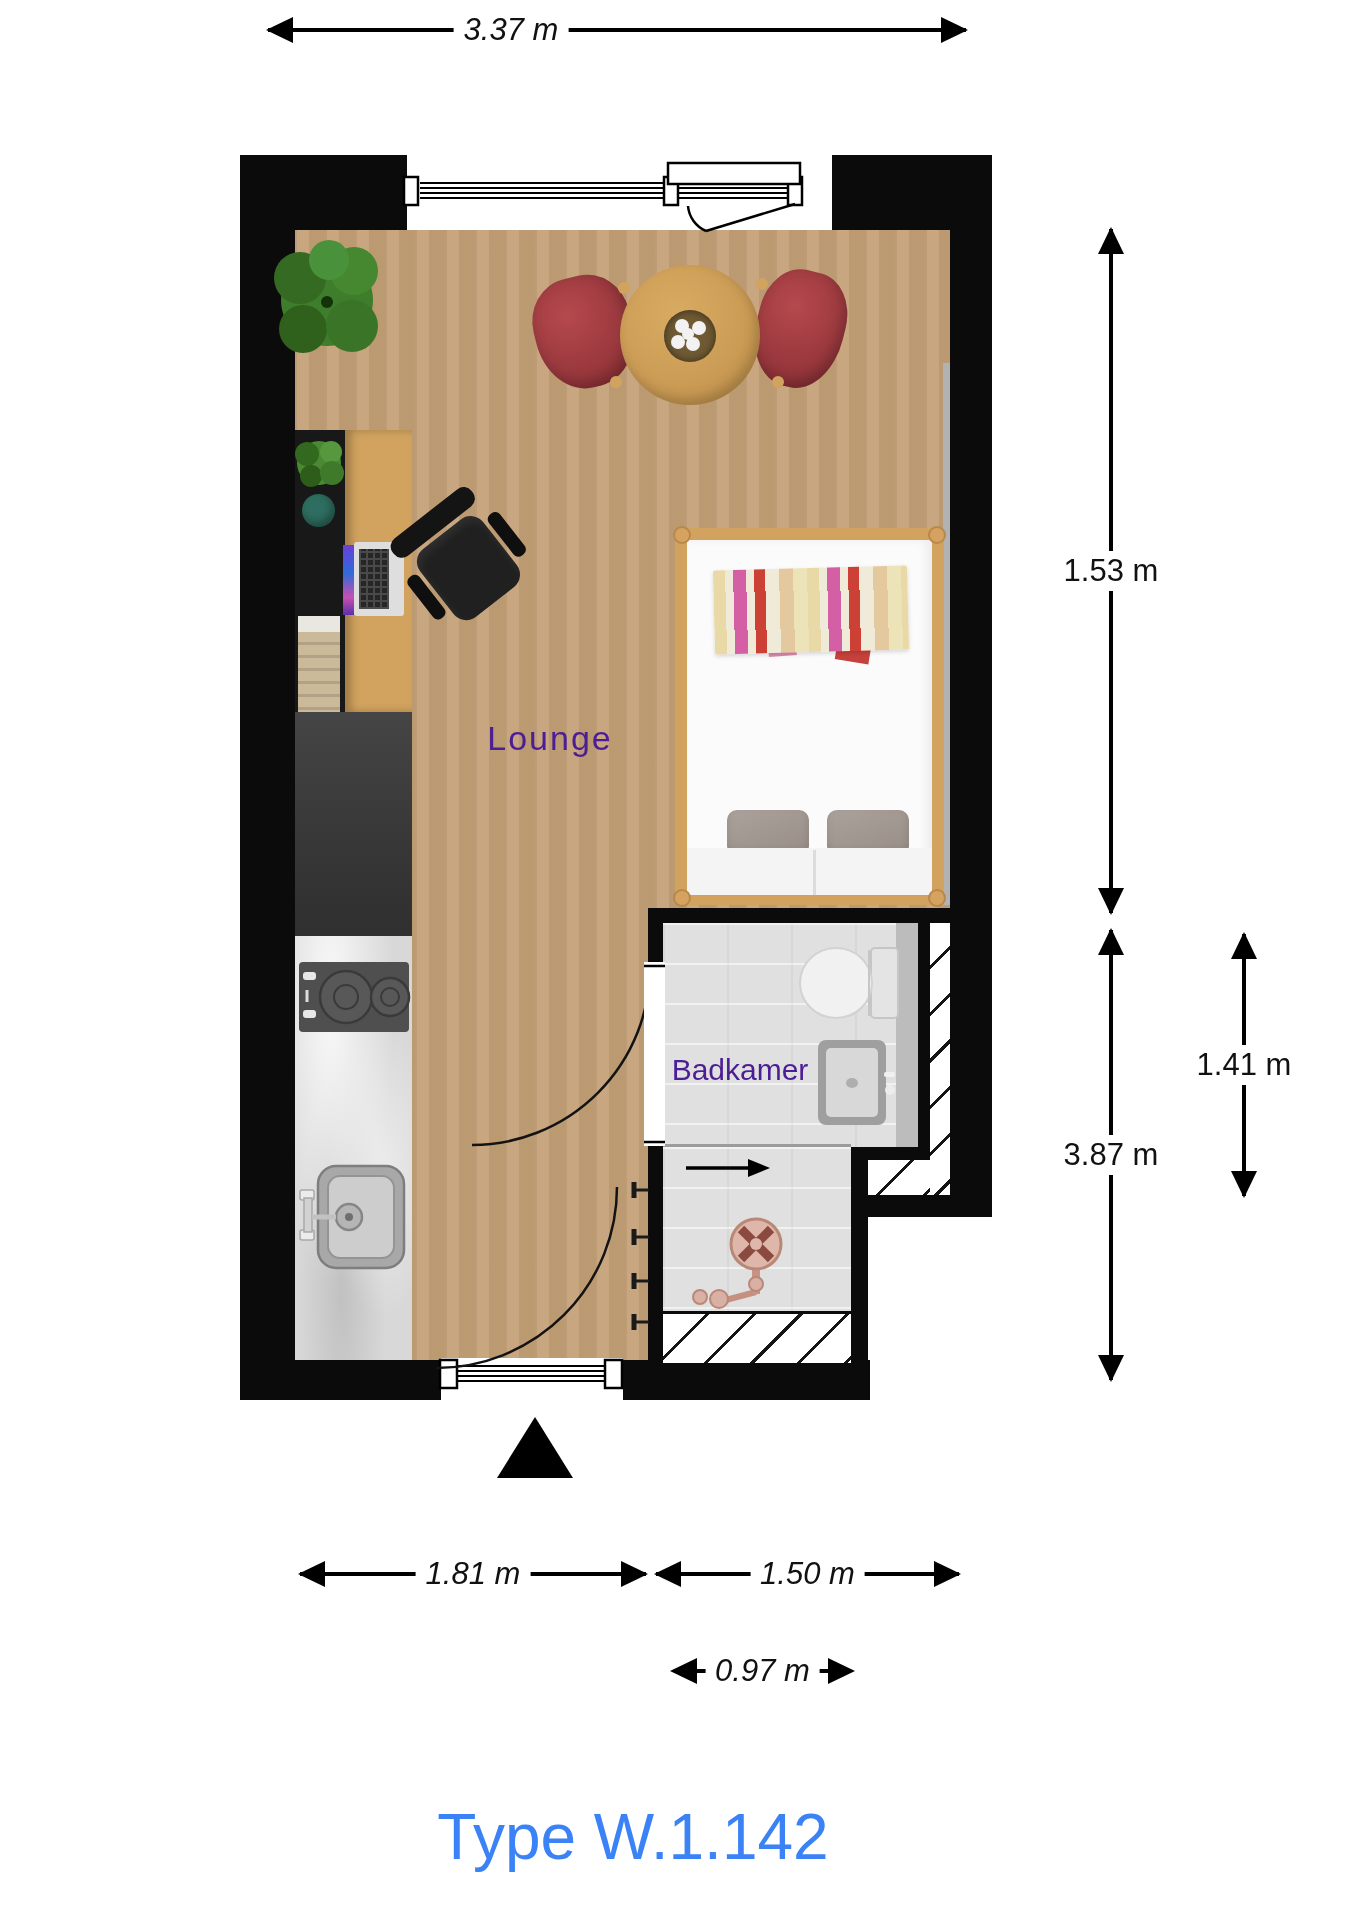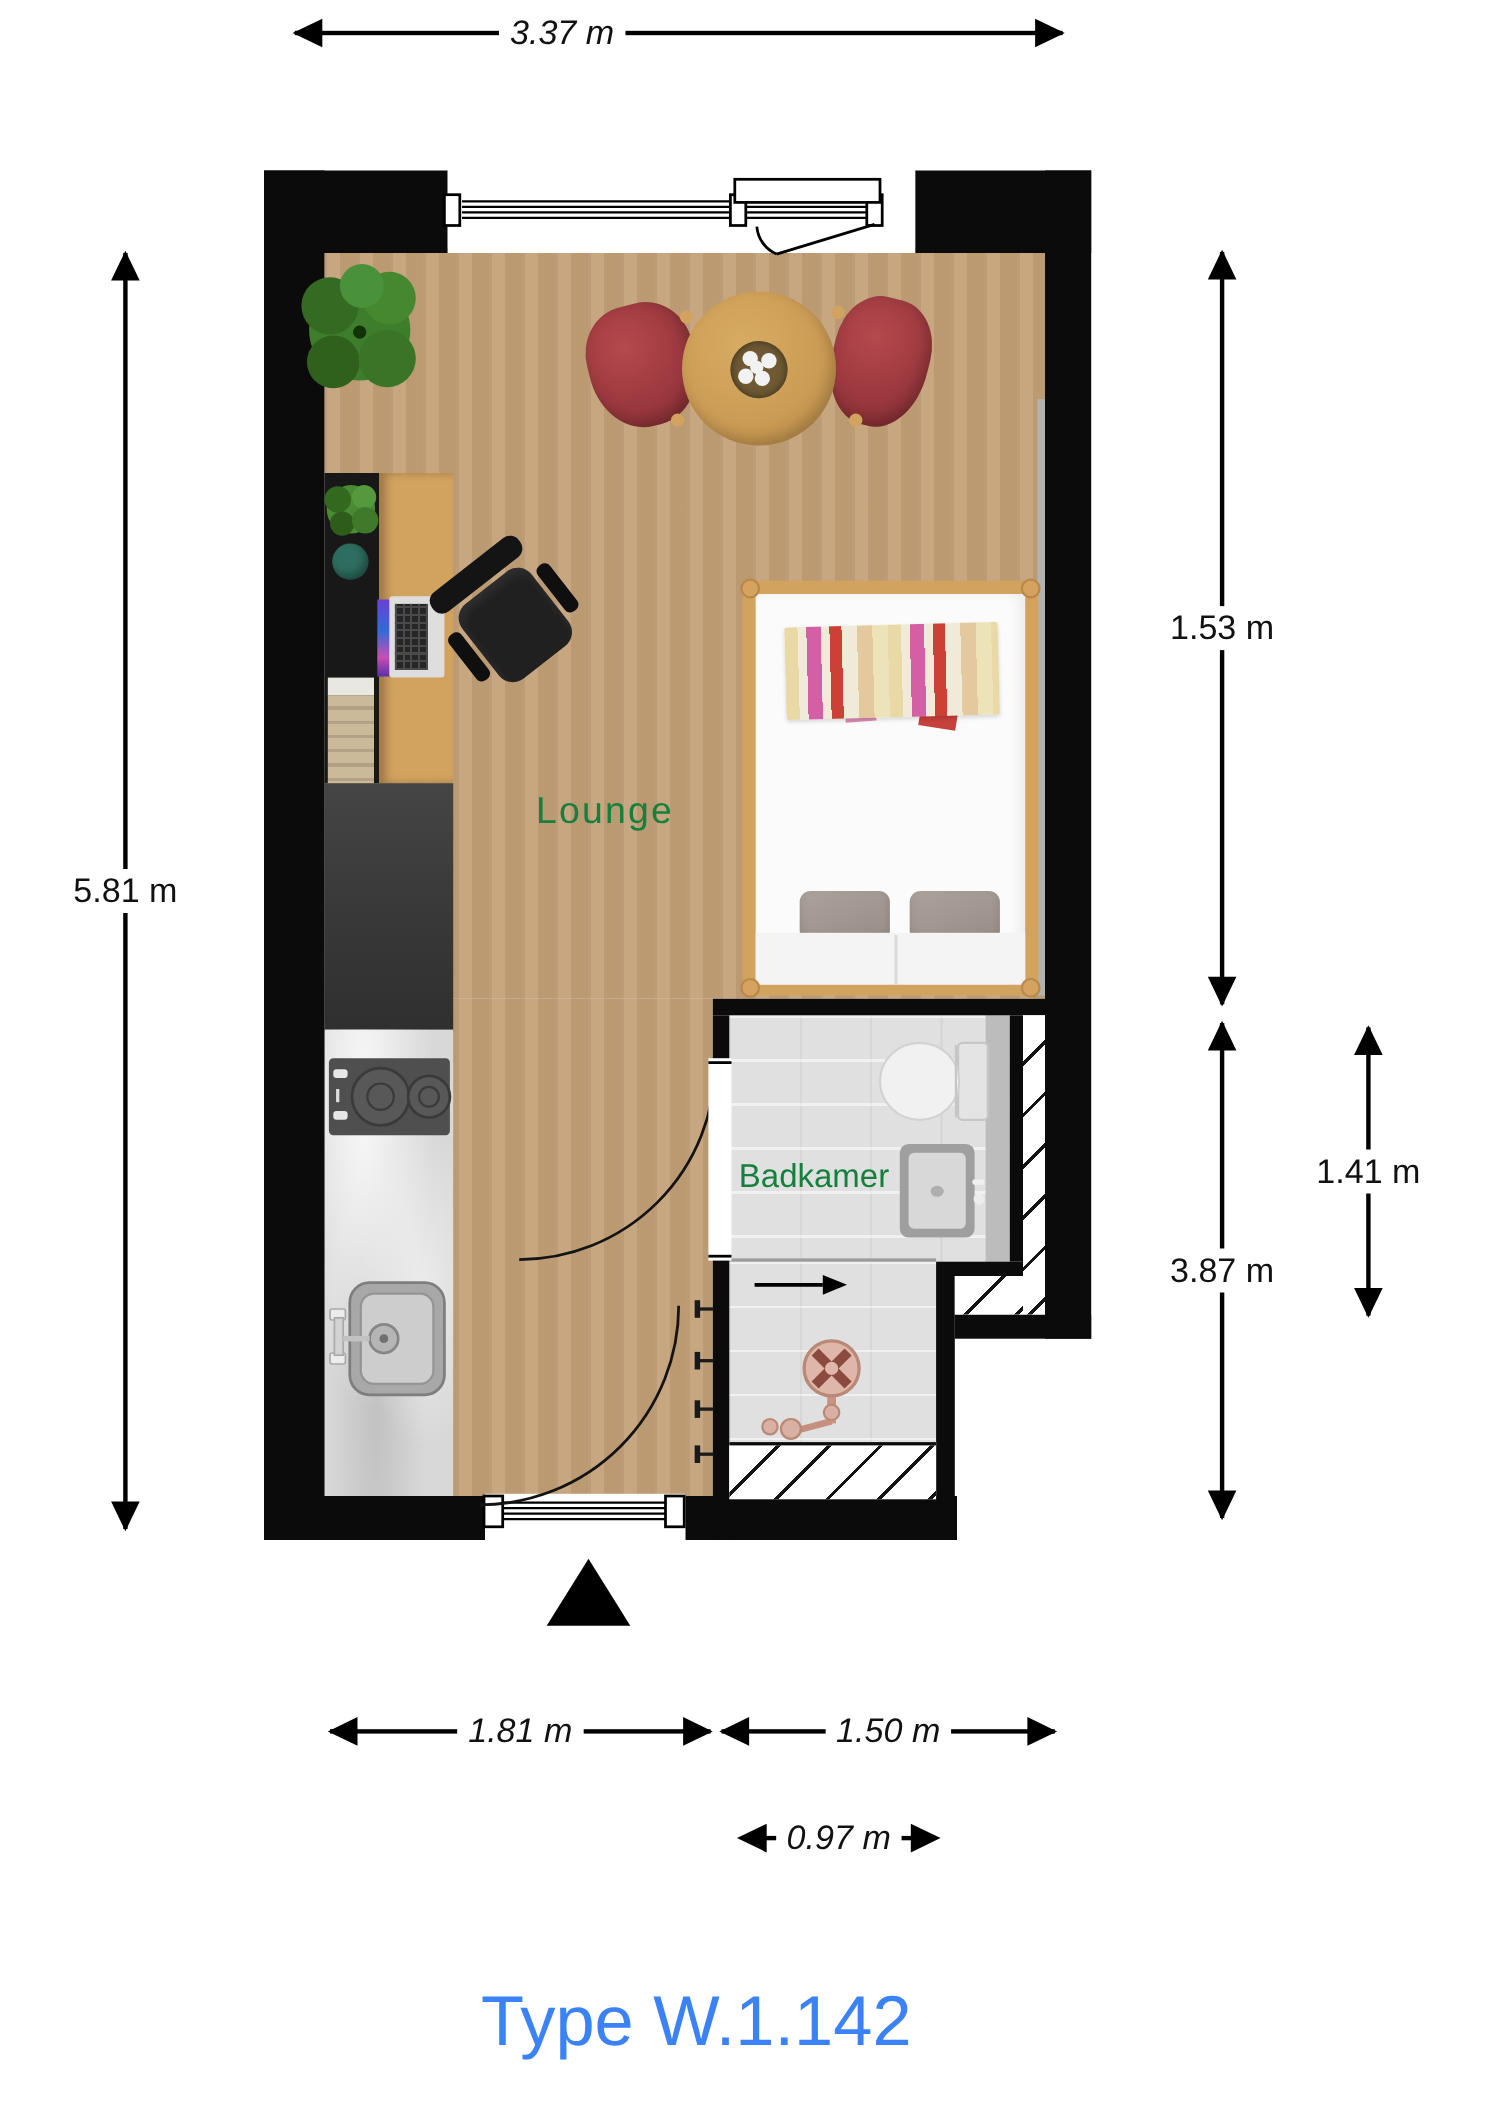--- a/index.html
+++ b/index.html
@@ -40,21 +40,21 @@
   .dline-v{position:absolute;top:0;bottom:0;left:15px;width:4px;background:#000;}
   .ah{position:absolute;width:0;height:0;}
   .ah-l{left:-2px;top:4px;border-top:13px solid transparent;border-bottom:13px solid transparent;border-right:27px solid #000;}
   .ah-r{right:-2px;top:4px;border-top:13px solid transparent;border-bottom:13px solid transparent;border-left:27px solid #000;}
   .ah-u{top:-2px;left:4px;border-left:13px solid transparent;border-right:13px solid transparent;border-bottom:27px solid #000;}
   .ah-d{bottom:-2px;left:4px;border-left:13px solid transparent;border-right:13px solid transparent;border-top:27px solid #000;}
   .dlabel{position:absolute;background:#fff;padding:0 10px;font-size:31px;white-space:nowrap;
           transform:translate(-50%,-50%);left:50%;top:17px;font-style:italic;}
   .dlabel-v{position:absolute;background:#fff;padding:2px 8px;font-size:31px;white-space:nowrap;
           transform:translate(-50%,-50%);left:17px;top:50%;}
-  .room-label{position:absolute;transform:translate(-50%,-50%);color:#15803d;}
+  .room-label{position:absolute;transform:translate(-50%,-50%);color:#4c1d95;}
   .title{position:absolute;transform:translateX(-50%);font-size:64px;color:#3b82f6;white-space:nowrap;}
   .tri-entrance{position:absolute;width:0;height:0;
       border-left:38px solid transparent;border-right:38px solid transparent;border-bottom:61px solid #000;}
   svg.overlay{position:absolute;left:0;top:0;pointer-events:none;}
 </style>
 </head>
 <body>
 
 <div class="page">
 
@@ -282,26 +282,20 @@
     <div class="tri-entrance" style="left:497px;top:1417px;"></div>
   </div>
 
   <div class="dim" style="left:268px;top:13px;width:698px;height:34px;">
     <div class="dline-h"></div>
     <div class="ah ah-l"></div>
     <div class="ah ah-r"></div>
     <span class="dlabel" style="left:243px;">3.37 m</span>
   </div>
 
-  <div class="dim" style="left:97px;top:230px;width:34px;height:1160px;">
-    <div class="dline-v"></div>
-    <div class="ah ah-u"></div>
-    <div class="ah ah-d"></div>
-    <span class="dlabel-v">5.81 m</span>
-  </div>
 
   <div class="dim" style="left:1094px;top:229px;width:34px;height:684px;">
     <div class="dline-v"></div>
     <div class="ah ah-u"></div>
     <div class="ah ah-d"></div>
     <span class="dlabel-v">1.53 m</span>
   </div>
 
   <div class="dim" style="left:1094px;top:930px;width:34px;height:450px;">
     <div class="dline-v"></div>

